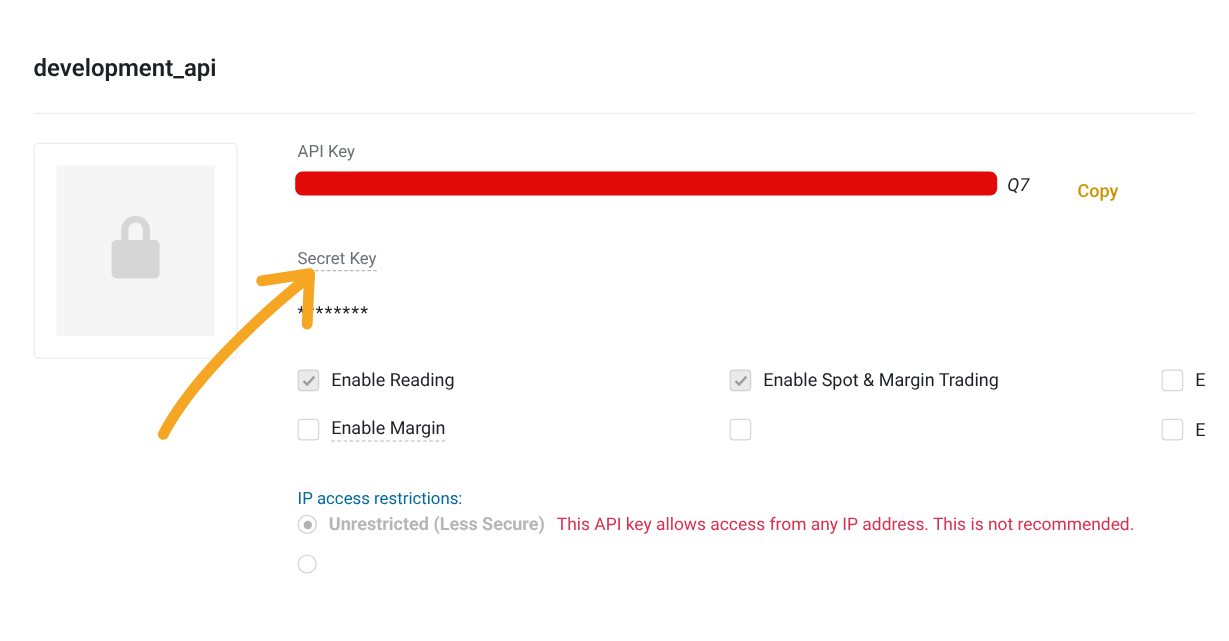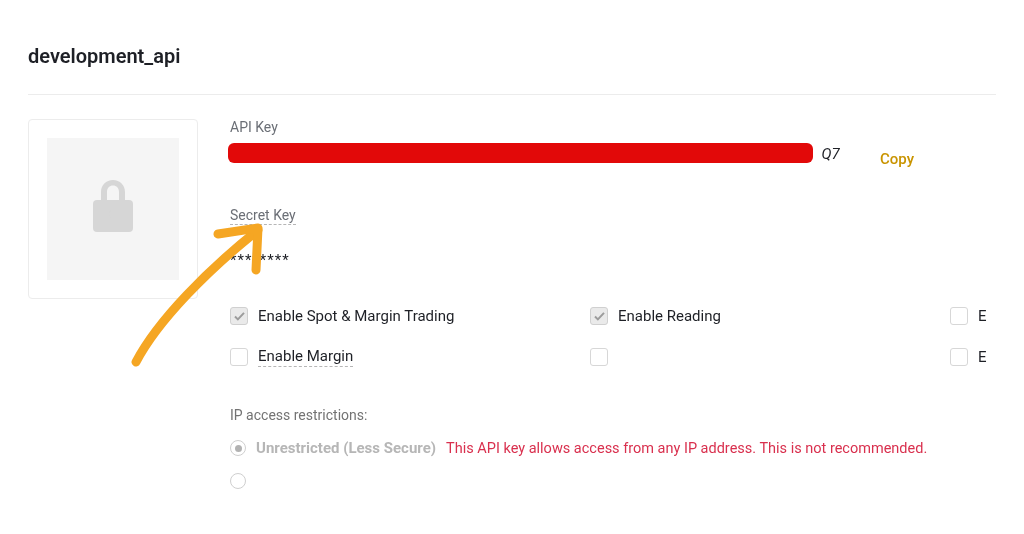--- a/index.html
+++ b/index.html
@@ -21,21 +21,21 @@
     color: #1e2026;
     margin-bottom: 26px;
   }
   .divider {
     border: none;
     border-top: 1px solid #ececec;
     margin-bottom: 24px;
   }
   .content {
     display: flex;
-    gap: 32px;
+    gap: 50px;
   }
   .left-col {
     flex: 0 0 170px;
   }
   .lock-card {
     width: 170px;
     height: 180px;
     border: 1px solid #ececec;
     border-radius: 4px;
     display: flex;
@@ -145,22 +145,22 @@
     border-color: #d0d0d0;
   }
   .cb.checked svg { width: 11px; height: 9px; }
   .cb.checked svg path { stroke: #9c9c9c; stroke-width: 2.2; fill: none; }
   .cb-label.dashed {
     border-bottom: 1px dashed #b6b6b6;
     padding-bottom: 1px;
   }
   .ip-section-label {
     font-size: 14px;
-    color: #737373;
-    margin-bottom: 16px;
+    color: #0369a1;
+    margin-bottom: 4px;
   }
   .radio-row {
     display: flex;
     align-items: center;
     gap: 10px;
     margin-bottom: 16px;
     font-size: 15px;
   }
   .radio {
     width: 16px;
@@ -237,29 +237,29 @@
       <div style="height:14px"></div>
       <div class="secret-value">********</div>
 
       <div class="restrictions-grid">
         <div class="checkbox-item">
           <span class="cb checked">
               <svg viewBox="0 0 12 10">
                 <path d="M1 5l3.2 3.2L11 1"></path>
               </svg>
             </span>
-          <span class="cb-label">Enable Spot &amp; Margin Trading</span>
+          <span class="cb-label">Enable Reading</span>
         </div>
         <div class="checkbox-item">
           <span class="cb checked">
               <svg viewBox="0 0 12 10">
                 <path d="M1 5l3.2 3.2L11 1"></path>
               </svg>
             </span>
-          <span class="cb-label">Enable Reading</span>
+          <span class="cb-label">Enable Spot &amp; Margin Trading</span>
         </div>
         <div class="checkbox-item">
           <span class="cb"></span>
           <span class="cb-label">E</span>
         </div>
         <div class="checkbox-item">
           <span class="cb"></span>
           <span class="cb-label dashed">Enable Margin</span>
         </div>
         <div class="checkbox-item">

